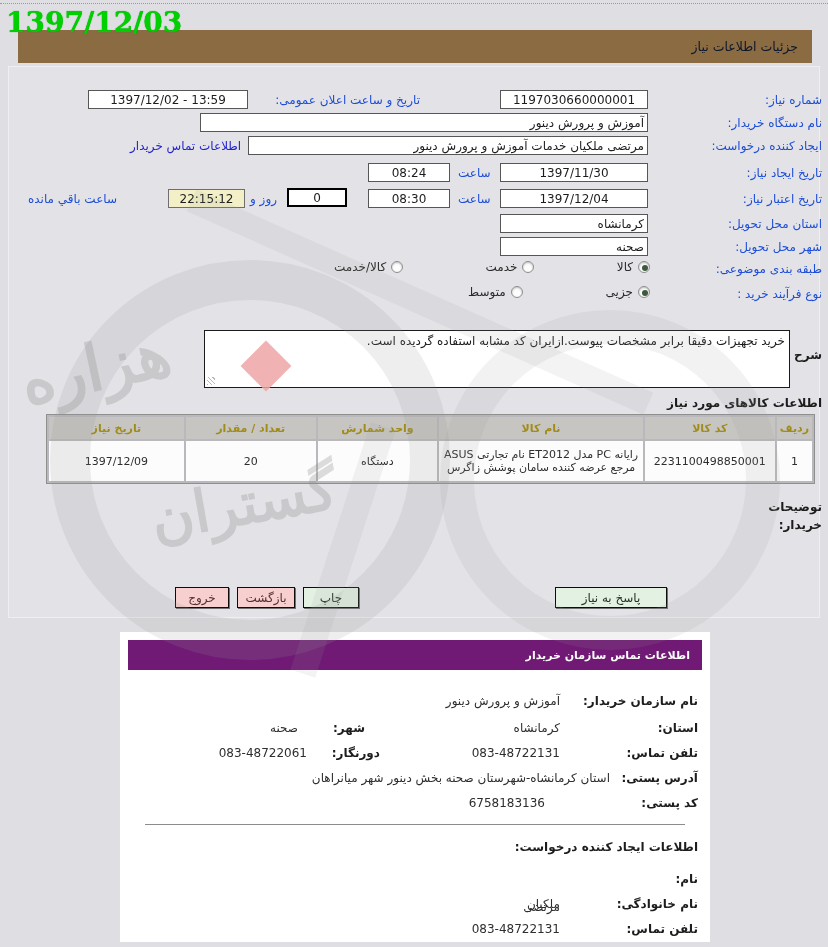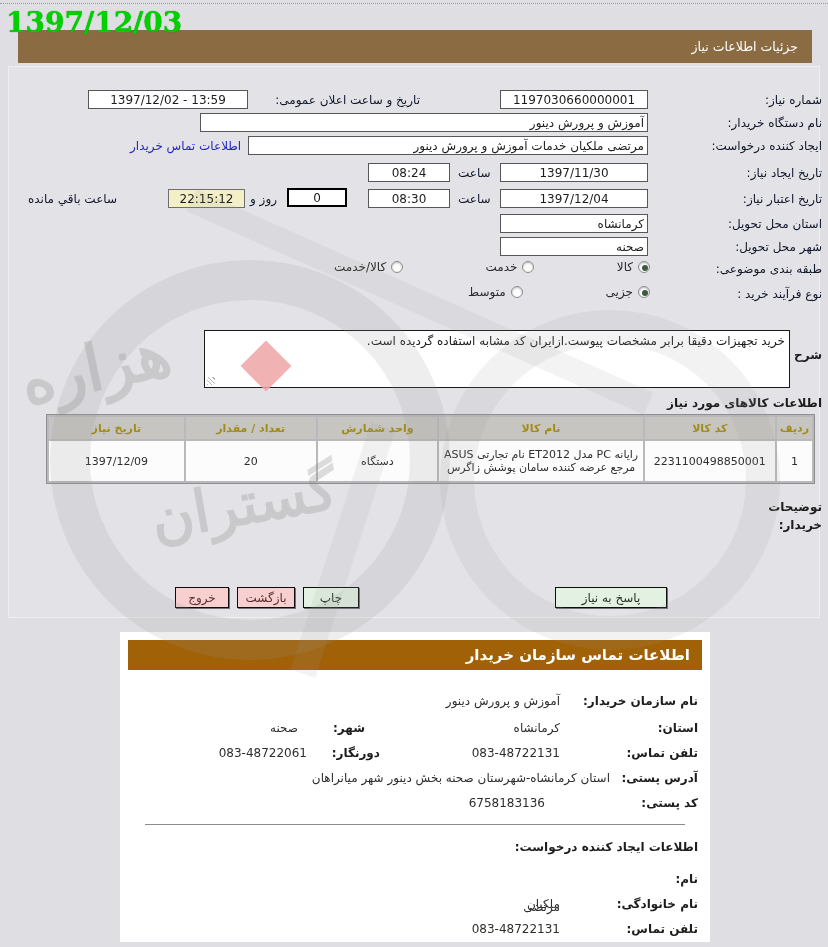--- a/index.html
+++ b/index.html
@@ -16,30 +16,30 @@
 
   .green-date {
     position:absolute; left:6px; top:6px; z-index:50;
     font-family:"DejaVu Serif","Liberation Serif",serif;
     font-weight:bold; font-size:28px; color:#00cf00; direction:ltr;
     text-shadow:0 0 1px #00a000;
   }
 
   .title-bar {
     position:absolute; left:18px; top:30px; width:794px; height:33px; z-index:20;
-    background:#8a6b42; color:#ffffff; font-size:12.5px;
+    background:#8a6b42; color:#0f172a; font-size:12.5px;
     display:flex; align-items:center; padding:0 14px;
   }
 
   .inner-panel {
     position:absolute; left:8px; top:66px; width:812px; height:552px;
     background:#e3e2e6; border:1px solid #efeef2; z-index:5;
   }
 
-  .lbl { position:absolute; color:#0f172a; white-space:nowrap; z-index:12; }
+  .lbl { position:absolute; color:#1d4ed8; white-space:nowrap; z-index:12; }
   .lbl-r { right:6px; text-align:left; }
   .bold { font-weight:bold; color:#1d1d1d; }
 
   .box {
     position:absolute; height:19px; background:#fff; border:1px solid #565656;
     font-size:12px; color:#1c1c1c; z-index:12;
     display:flex; align-items:center; overflow:hidden; white-space:nowrap;
   }
   .box.center { justify-content:center; }
   .box.rpad { padding:0 3px; justify-content:flex-start; }
@@ -92,21 +92,21 @@
   }
   .btn.green { background:#e2f1e2; color:#24331f; }
   .btn.pink  { background:#f8cfcf; color:#5a2e2e; }
 
   .contact-panel {
     position:absolute; left:120px; top:632px; width:590px; height:310px;
     background:#ffffff; z-index:12;
   }
   .contact-bar {
     position:absolute; right:8px; left:8px; top:8px; height:30px;
-    background:#a16207; color:#fdfdfb; font-size:15px; font-weight:bold;
+    background:#701a75; color:#fdfdfb; font-size:11px; font-weight:bold;
     display:flex; align-items:center; padding:0 12px;
   }
   .cp-lbl { position:absolute; font-weight:bold; color:#1d1d1d; white-space:nowrap; }
   .cp-val { position:absolute; color:#2e2e2e; white-space:nowrap; }
   .cp-divider { position:absolute; left:25px; right:25px; top:192px; border-top:1px solid #8c8c8c; }
 
   .watermark { position:absolute; inset:0; z-index:30; pointer-events:none; }
   .wm-ring { position:absolute; border-radius:50%; border:40px solid #989898; }
   .wm-bar { position:absolute; background:#9a9a9a; }
   .wm-text {

